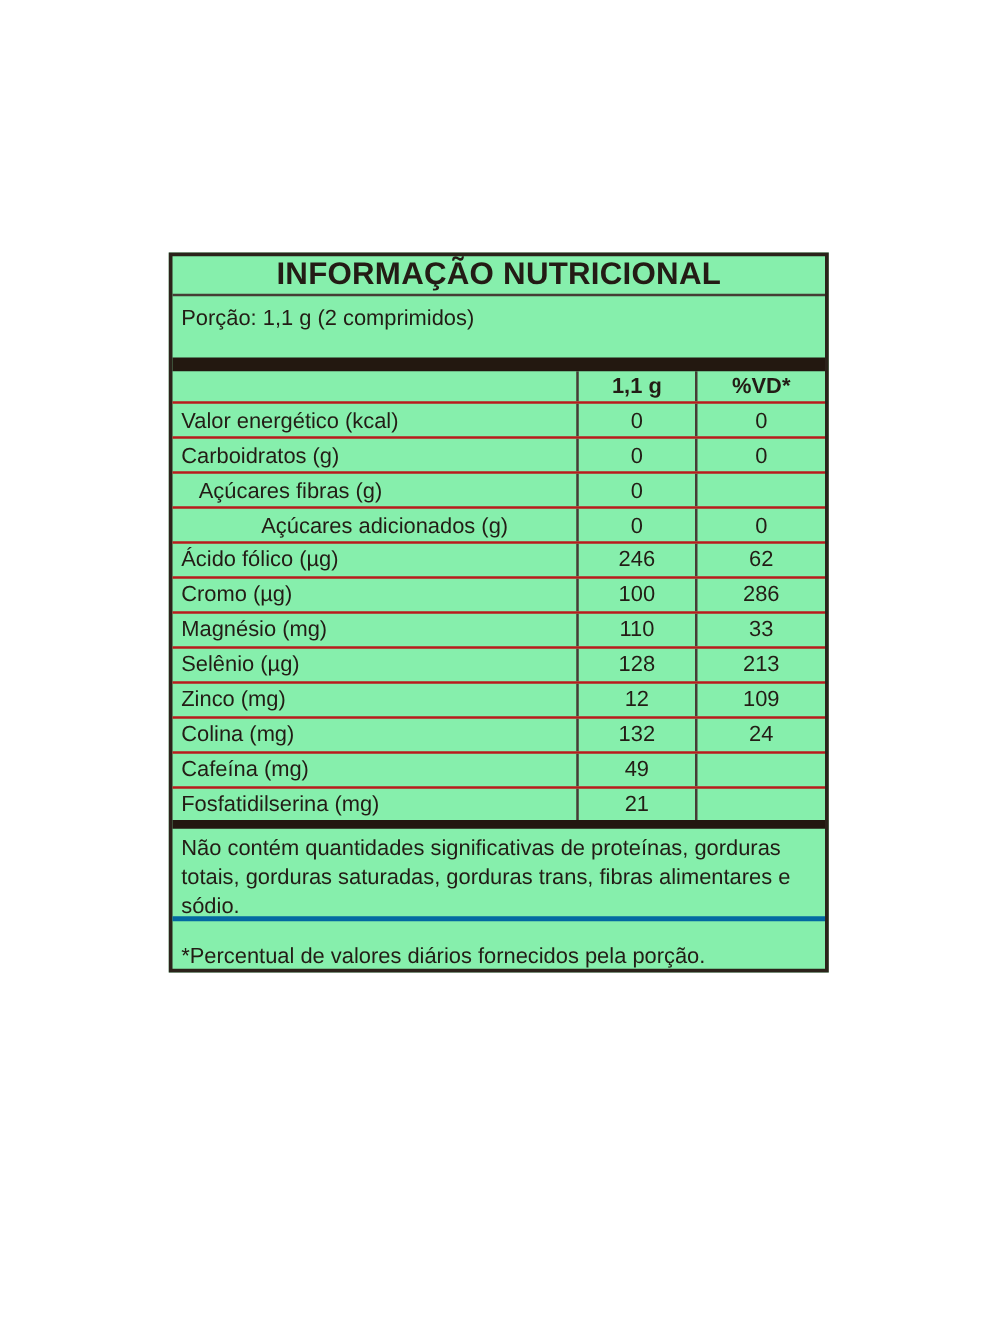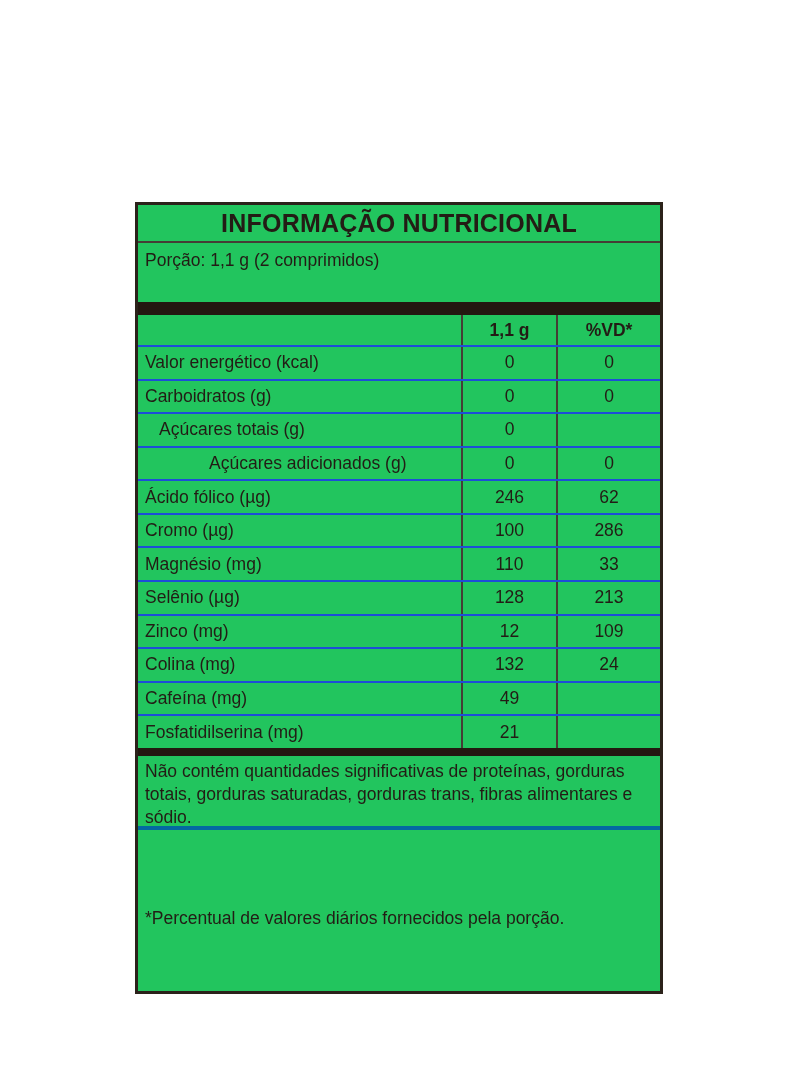--- a/index.html
+++ b/index.html
@@ -8,23 +8,23 @@
     background: #ffffff;
     font-family: "Liberation Sans", sans-serif;
     color: #231c15;
     overflow: hidden;
   }
   .page { position: relative; width: 800px; height: 1067px; background: #ffffff; }
 
   .nutrition-label {
     position: absolute;
     left: 135px; top: 202px;
-    width: 528px; height: 792px;
+    width: 528px; height: 576px;
     border: 3px solid #2b221a;
-    background: #22c55e;
+    background: #86efac;
     display: flex;
     flex-direction: column;
   }
 
   .title-sec {
     height: 38px;
     border-bottom: 2px solid #453d35;
     display: flex; align-items: center; justify-content: center;
     font-weight: bold;
     font-size: 25px;
@@ -46,21 +46,21 @@
 
   .hdr-row { height: 30px; }
   .hdr-cell {
     display: flex; align-items: center; justify-content: center;
     font-weight: bold; font-size: 17.5px;
   }
   .v-div { border-left: 2px solid #453d35; }
 
   .data-row {
     height: 33.58px;
-    border-top: 2px solid #1d4ed8;
+    border-top: 2px solid #b91c1c;
     font-size: 17.5px;
   }
   .cell-label {
     display: flex; align-items: center;
     padding-left: 7px;
     white-space: nowrap; overflow: hidden;
   }
   .cell-label.ind-1 { padding-left: 21px; }
   .cell-label.ind-2 { padding-left: 35px; margin-left: 36px; }
   .cell-val {
@@ -109,21 +109,21 @@
       <div class="cell-val v-div">0</div>
     </div>
 
     <div class="cols data-row">
       <div class="cell-label">Carboidratos (g)</div>
       <div class="cell-val v-div">0</div>
       <div class="cell-val v-div">0</div>
     </div>
 
     <div class="cols data-row">
-      <div class="cell-label ind-1">Açúcares totais (g)</div>
+      <div class="cell-label ind-1">Açúcares fibras (g)</div>
       <div class="cell-val v-div">0</div>
       <div class="cell-val v-div"></div>
     </div>
 
     <div class="cols data-row">
       <div class="cell-label ind-2">Açúcares adicionados (g)</div>
       <div class="cell-val v-div">0</div>
       <div class="cell-val v-div">0</div>
     </div>
 

